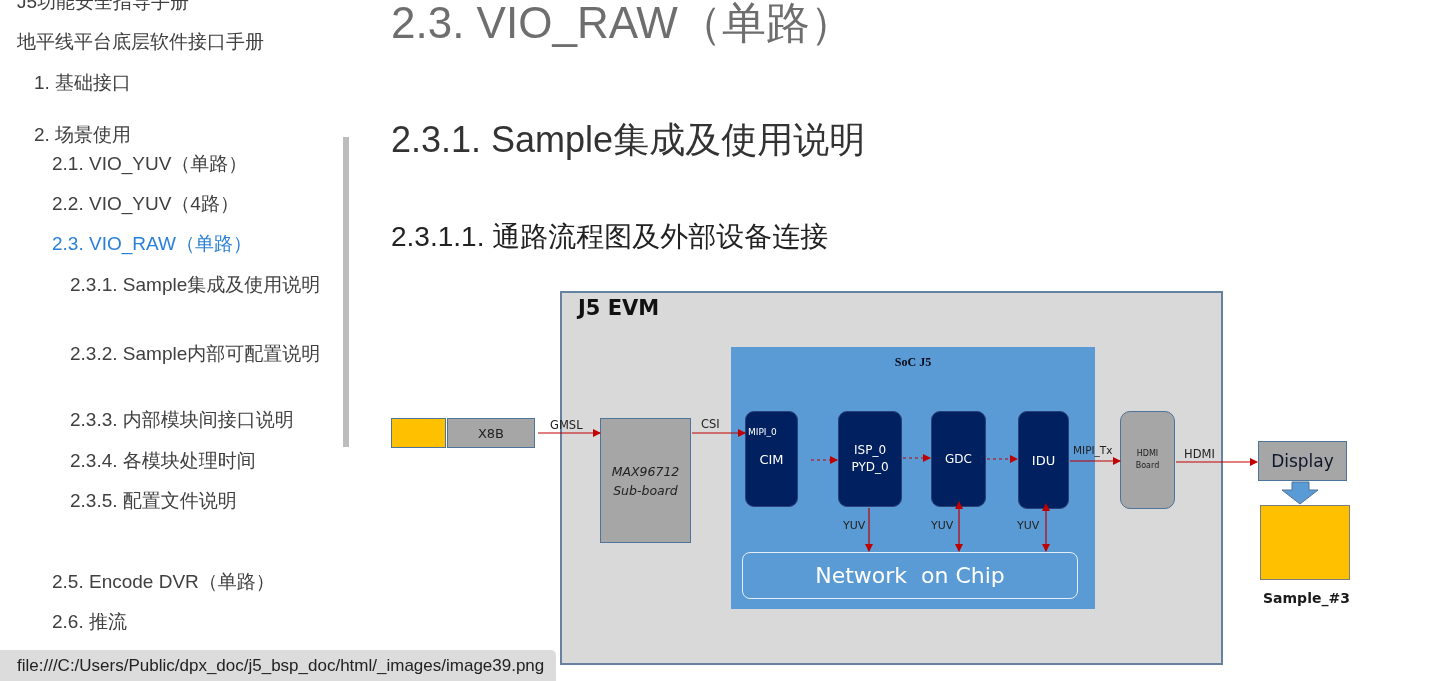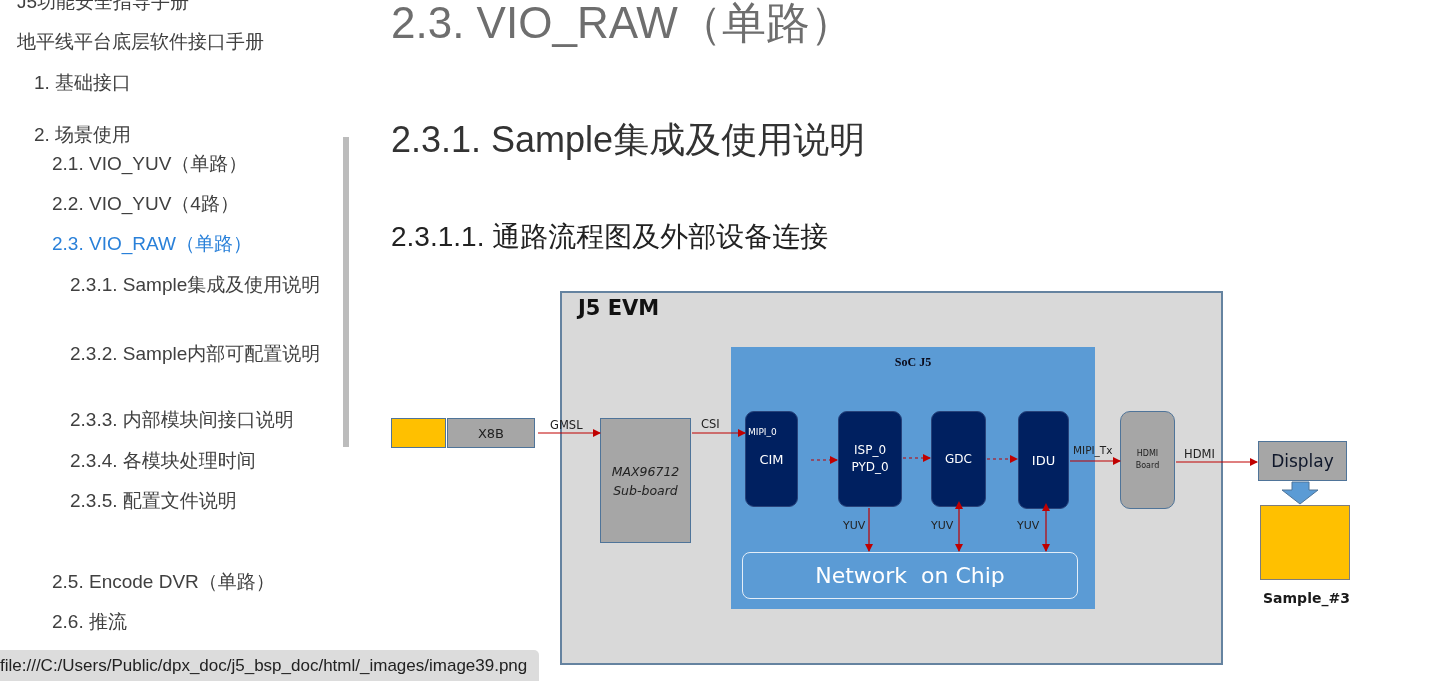--- a/index.html
+++ b/index.html
@@ -45,21 +45,21 @@
     .x8b { left: 447px; top: 418px; width: 88px; height: 30px; background: #a6a6a6; border: 1.5px solid #4f7499; color: #222; font-size: 13px; }
     .display { left: 1258px; top: 441px; width: 89px; height: 40px; background: #a6a6a6; border: 1.5px solid #4f7499; color: #0f172a; font-size: 17px; }
     .screen-yellow { left: 1260px; top: 505px; width: 90px; height: 75px; background: #ffc000; border: 1.5px solid #7d7d7d; }
     .lbl { position: absolute; font-family: "DejaVu Sans", sans-serif; color: #222; white-space: nowrap; }
     .lbl-sm { font-size: 11.5px; }
     .lbl-white { color: #ffffff; font-size: 9px; }
     .sample-label { left: 1263px; top: 590px; font-size: 14px; color: #1a1a1a; font-weight: bold; }
 
     
     .statusbar {
-      position: absolute; left: 0; top: 650px; height: 31px; padding: 0 12px 0 0;
+      position: absolute; left: 0; top: 650px; height: 31px; padding: 0 12px 0 17px;
       background: #dcdcdc; border-top-right-radius: 5px;
       font-size: 17px; color: #222; line-height: 31px; white-space: nowrap;
     }
   </style>
 </head>
 <body>
 
 <nav class="sidebar">
   <a class="nav-item" style="left:17px; top:-11px;">J5功能安全指导手册</a>
   <a class="nav-item" style="left:17px; top:29px;">地平线平台底层软件接口手册</a>

